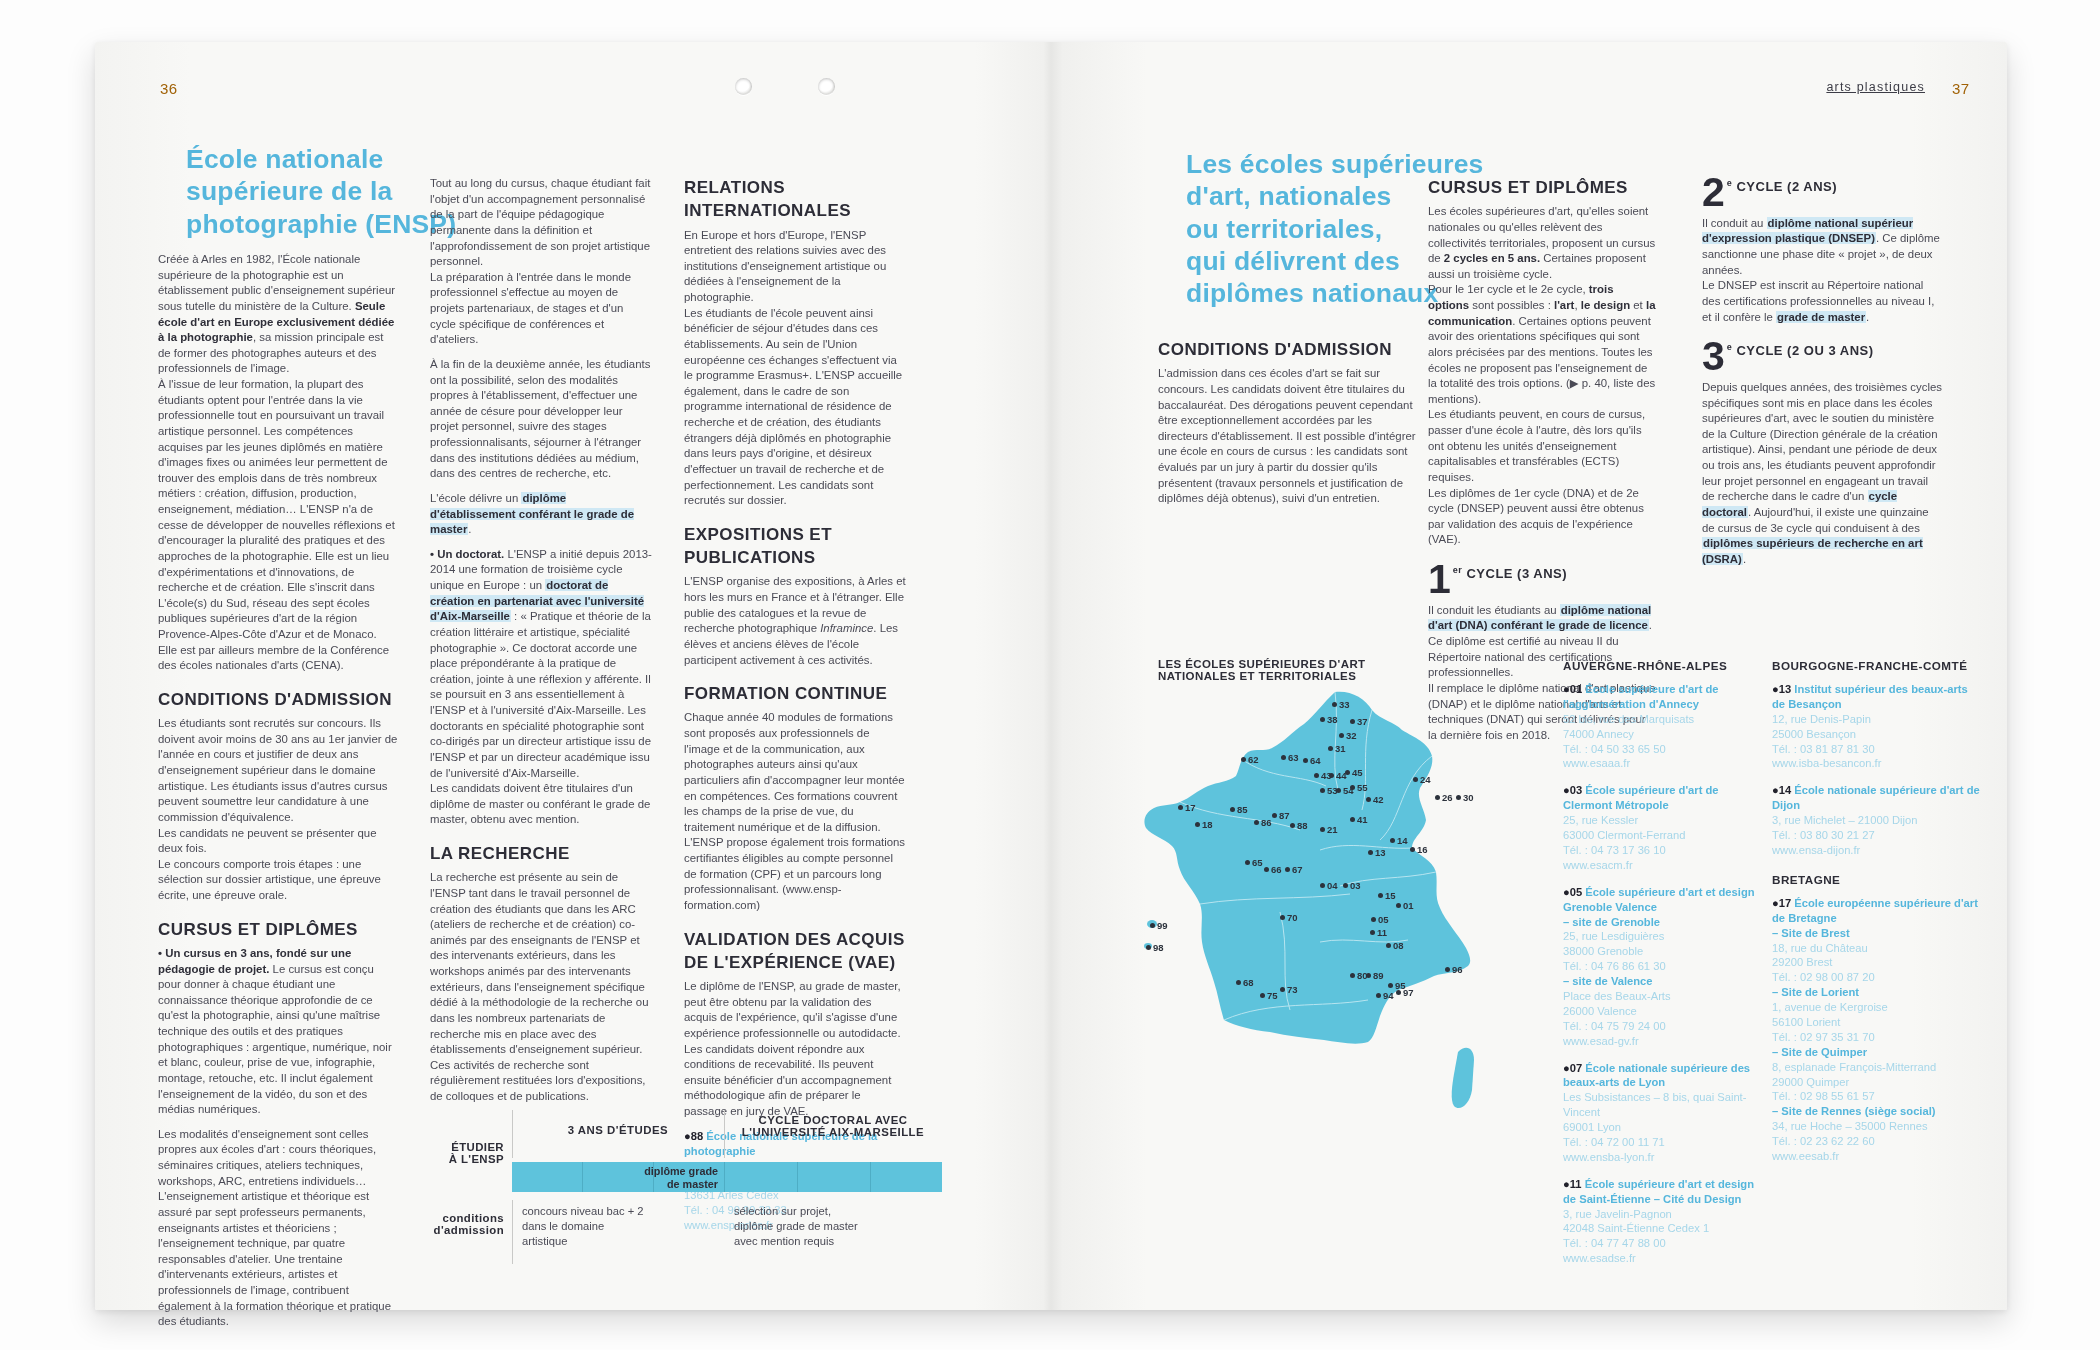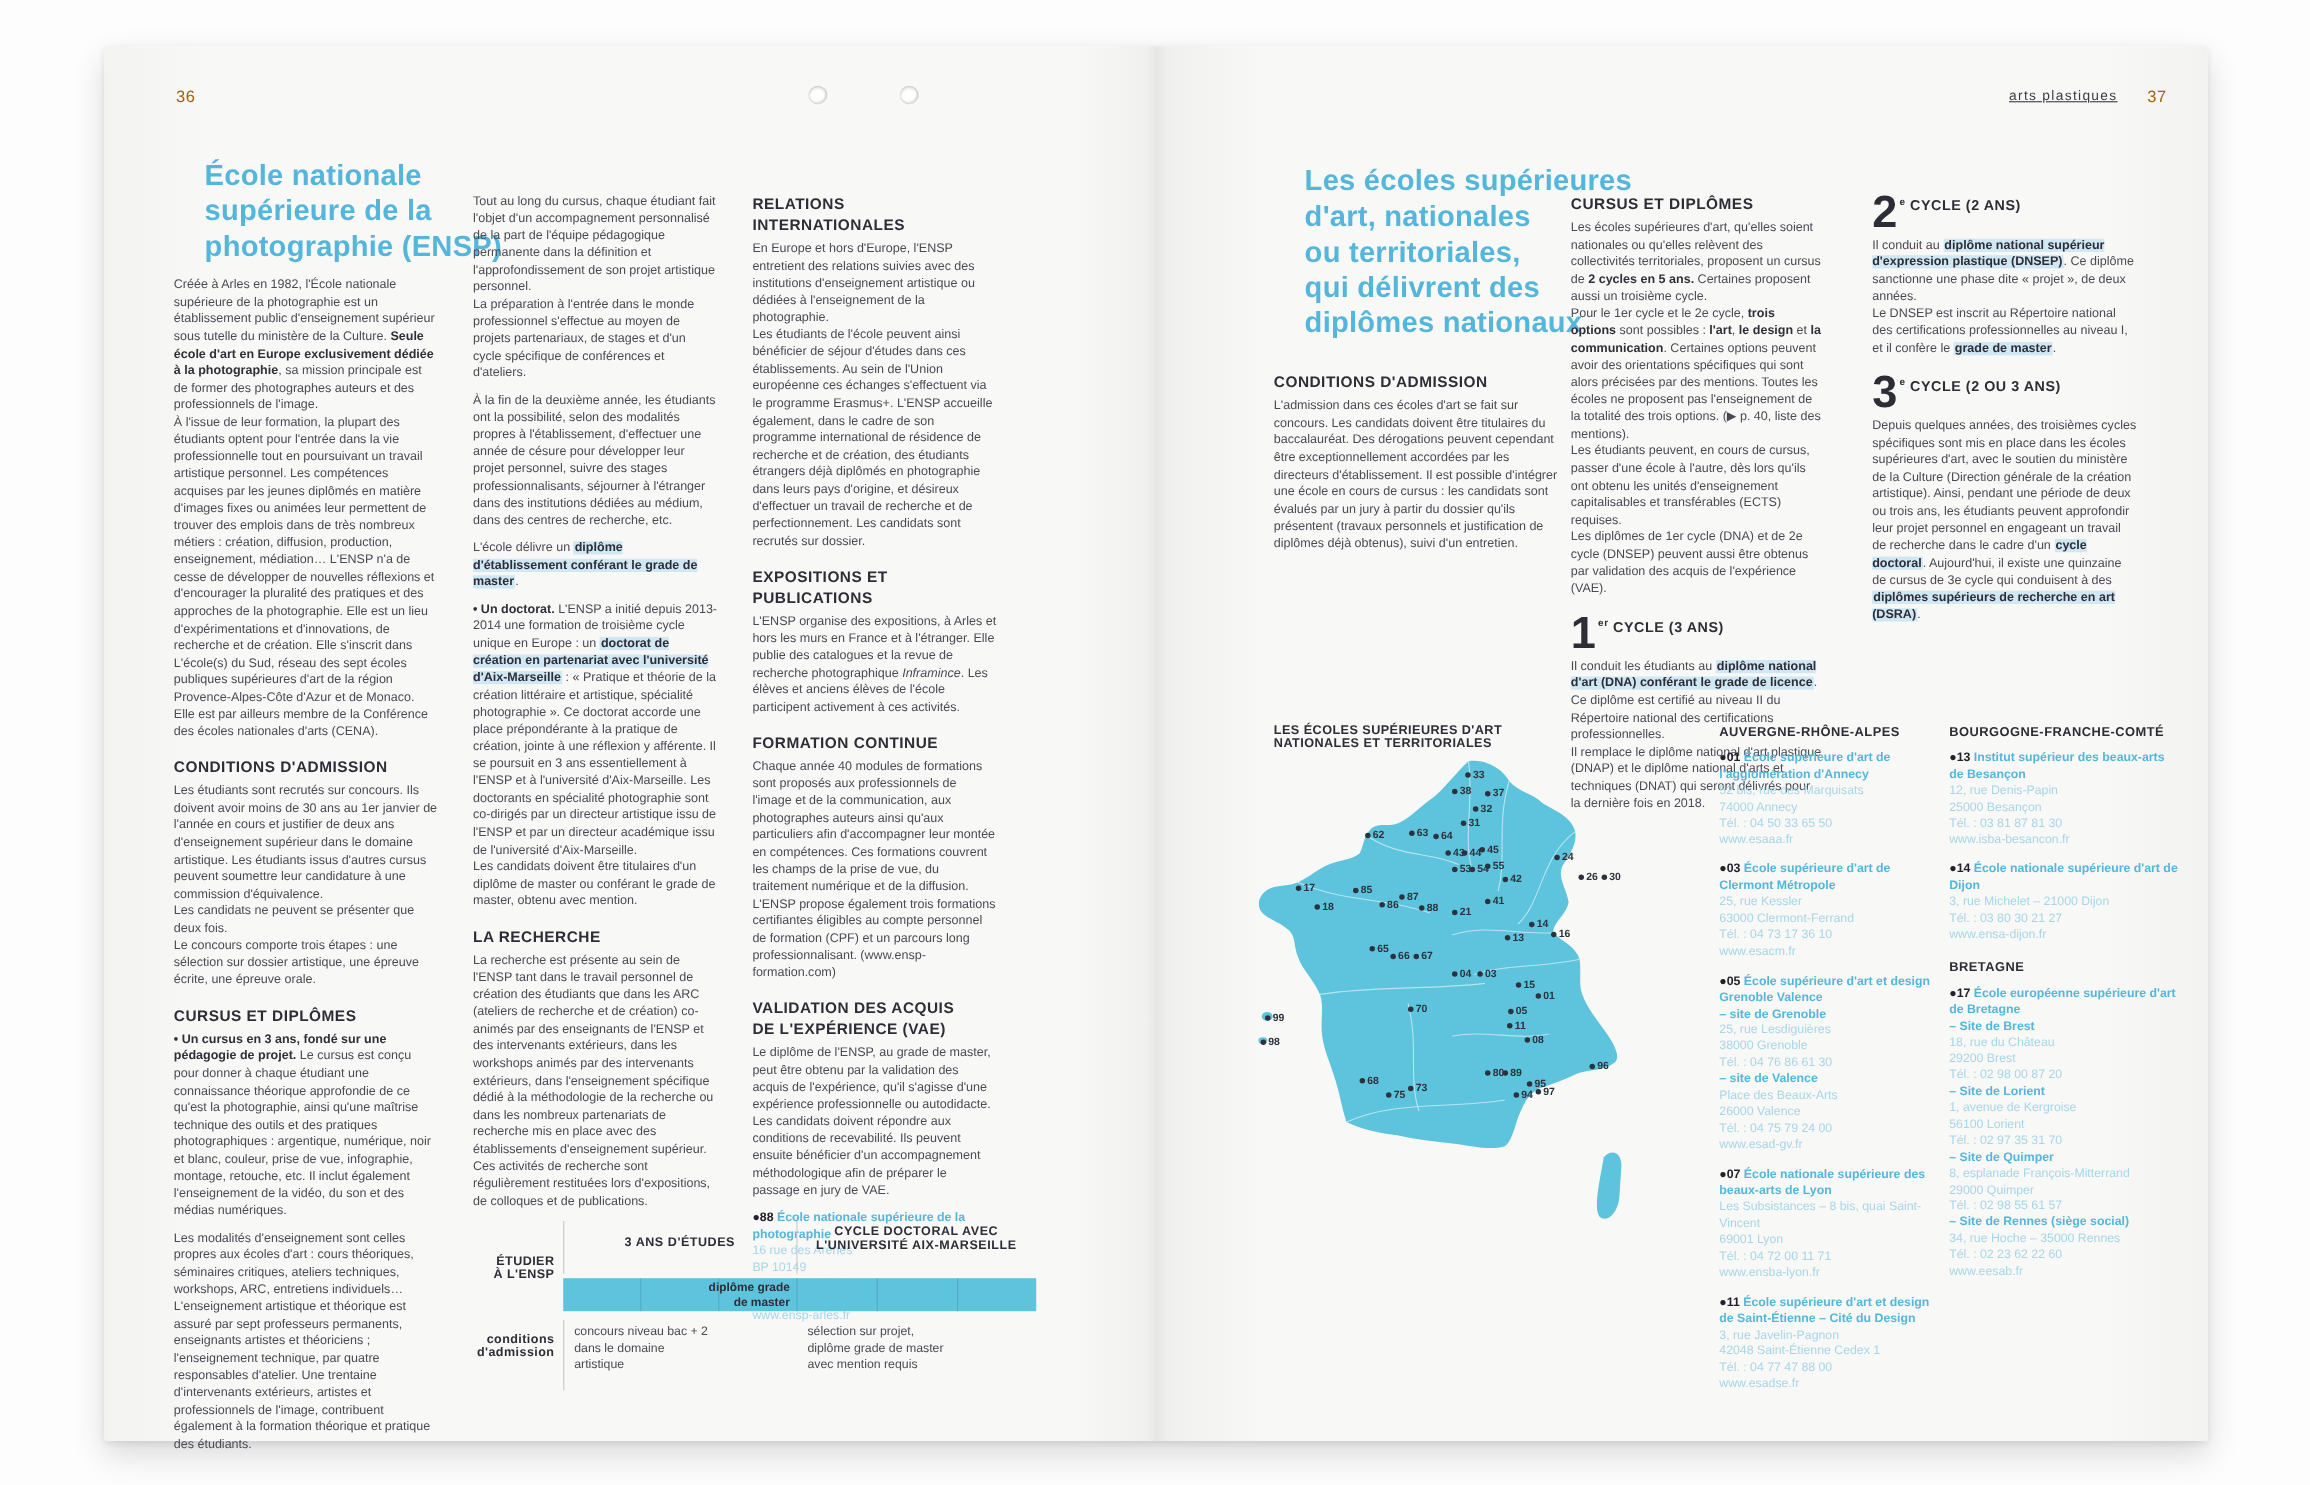--- a/index.html
+++ b/index.html
@@ -9,21 +9,21 @@
           background:linear-gradient(90deg,#f3f3f1 0%,#f8f8f6 5%,#f8f8f6 46%,#f0f0ee 49.6%,#e6e6e4 50%,#f0f0ee 50.6%,#f8f8f6 55%,#f8f8f6 95%,#f2f2f0 100%);
           box-shadow:0 12px 30px rgba(0,0,0,.14),0 2px 6px rgba(0,0,0,.08);}
   .hole{position:absolute;width:17px;height:17px;border-radius:50%;
         background:radial-gradient(circle at 42% 36%,#ffffff 48%,#e3e3e1 68%,#f6f6f4 78%);
         box-shadow:inset 0 1px 3px rgba(0,0,0,.25),0 1px 0 rgba(255,255,255,.9);}
   .abs{position:absolute;}
   .pgnum{font-size:15px;color:#a16207;letter-spacing:.5px;}
   .runhead{font-size:12.5px;color:#3c3c46;letter-spacing:1.2px;}
   .big-title{font-size:26.5px;line-height:1.22;color:#55b6dc;font-weight:bold;letter-spacing:.2px;white-space:pre-line;margin-left:28px;}
   .col{font-size:11.4px;line-height:1.37;}
-  .sec-h{font-weight:bold;color:#2d2d37;font-size:14px;letter-spacing:.45px;margin:14px 0 5px;white-space:pre-line;}
+  .sec-h{font-weight:bold;color:#2d2d37;font-size:17px;letter-spacing:.45px;margin:14px 0 5px;white-space:pre-line;}
   .col > .sec-h:first-child{margin-top:0;}
   .para{margin:0 0 9px;white-space:pre-line;color:#4a4a55;}
   .para .b{font-weight:bold;color:#2f2f39;}
   .para .hl{font-weight:bold;color:#2d2d37;background:#cfe8f4;padding:0 1px;}
   .para .i{font-style:italic;}
   .cycle-h{display:flex;align-items:flex-start;margin:15px 0 7px;color:#2d2d37;}
   .col > .cycle-h:first-child{margin-top:0;}
   .cycle-num{font-size:41px;font-weight:bold;line-height:.8;letter-spacing:-2px;margin-right:4px;}
   .cycle-rest{font-size:13px;font-weight:bold;letter-spacing:.5px;margin-top:1px;}
   .cycle-rest sup{font-size:9px;}

